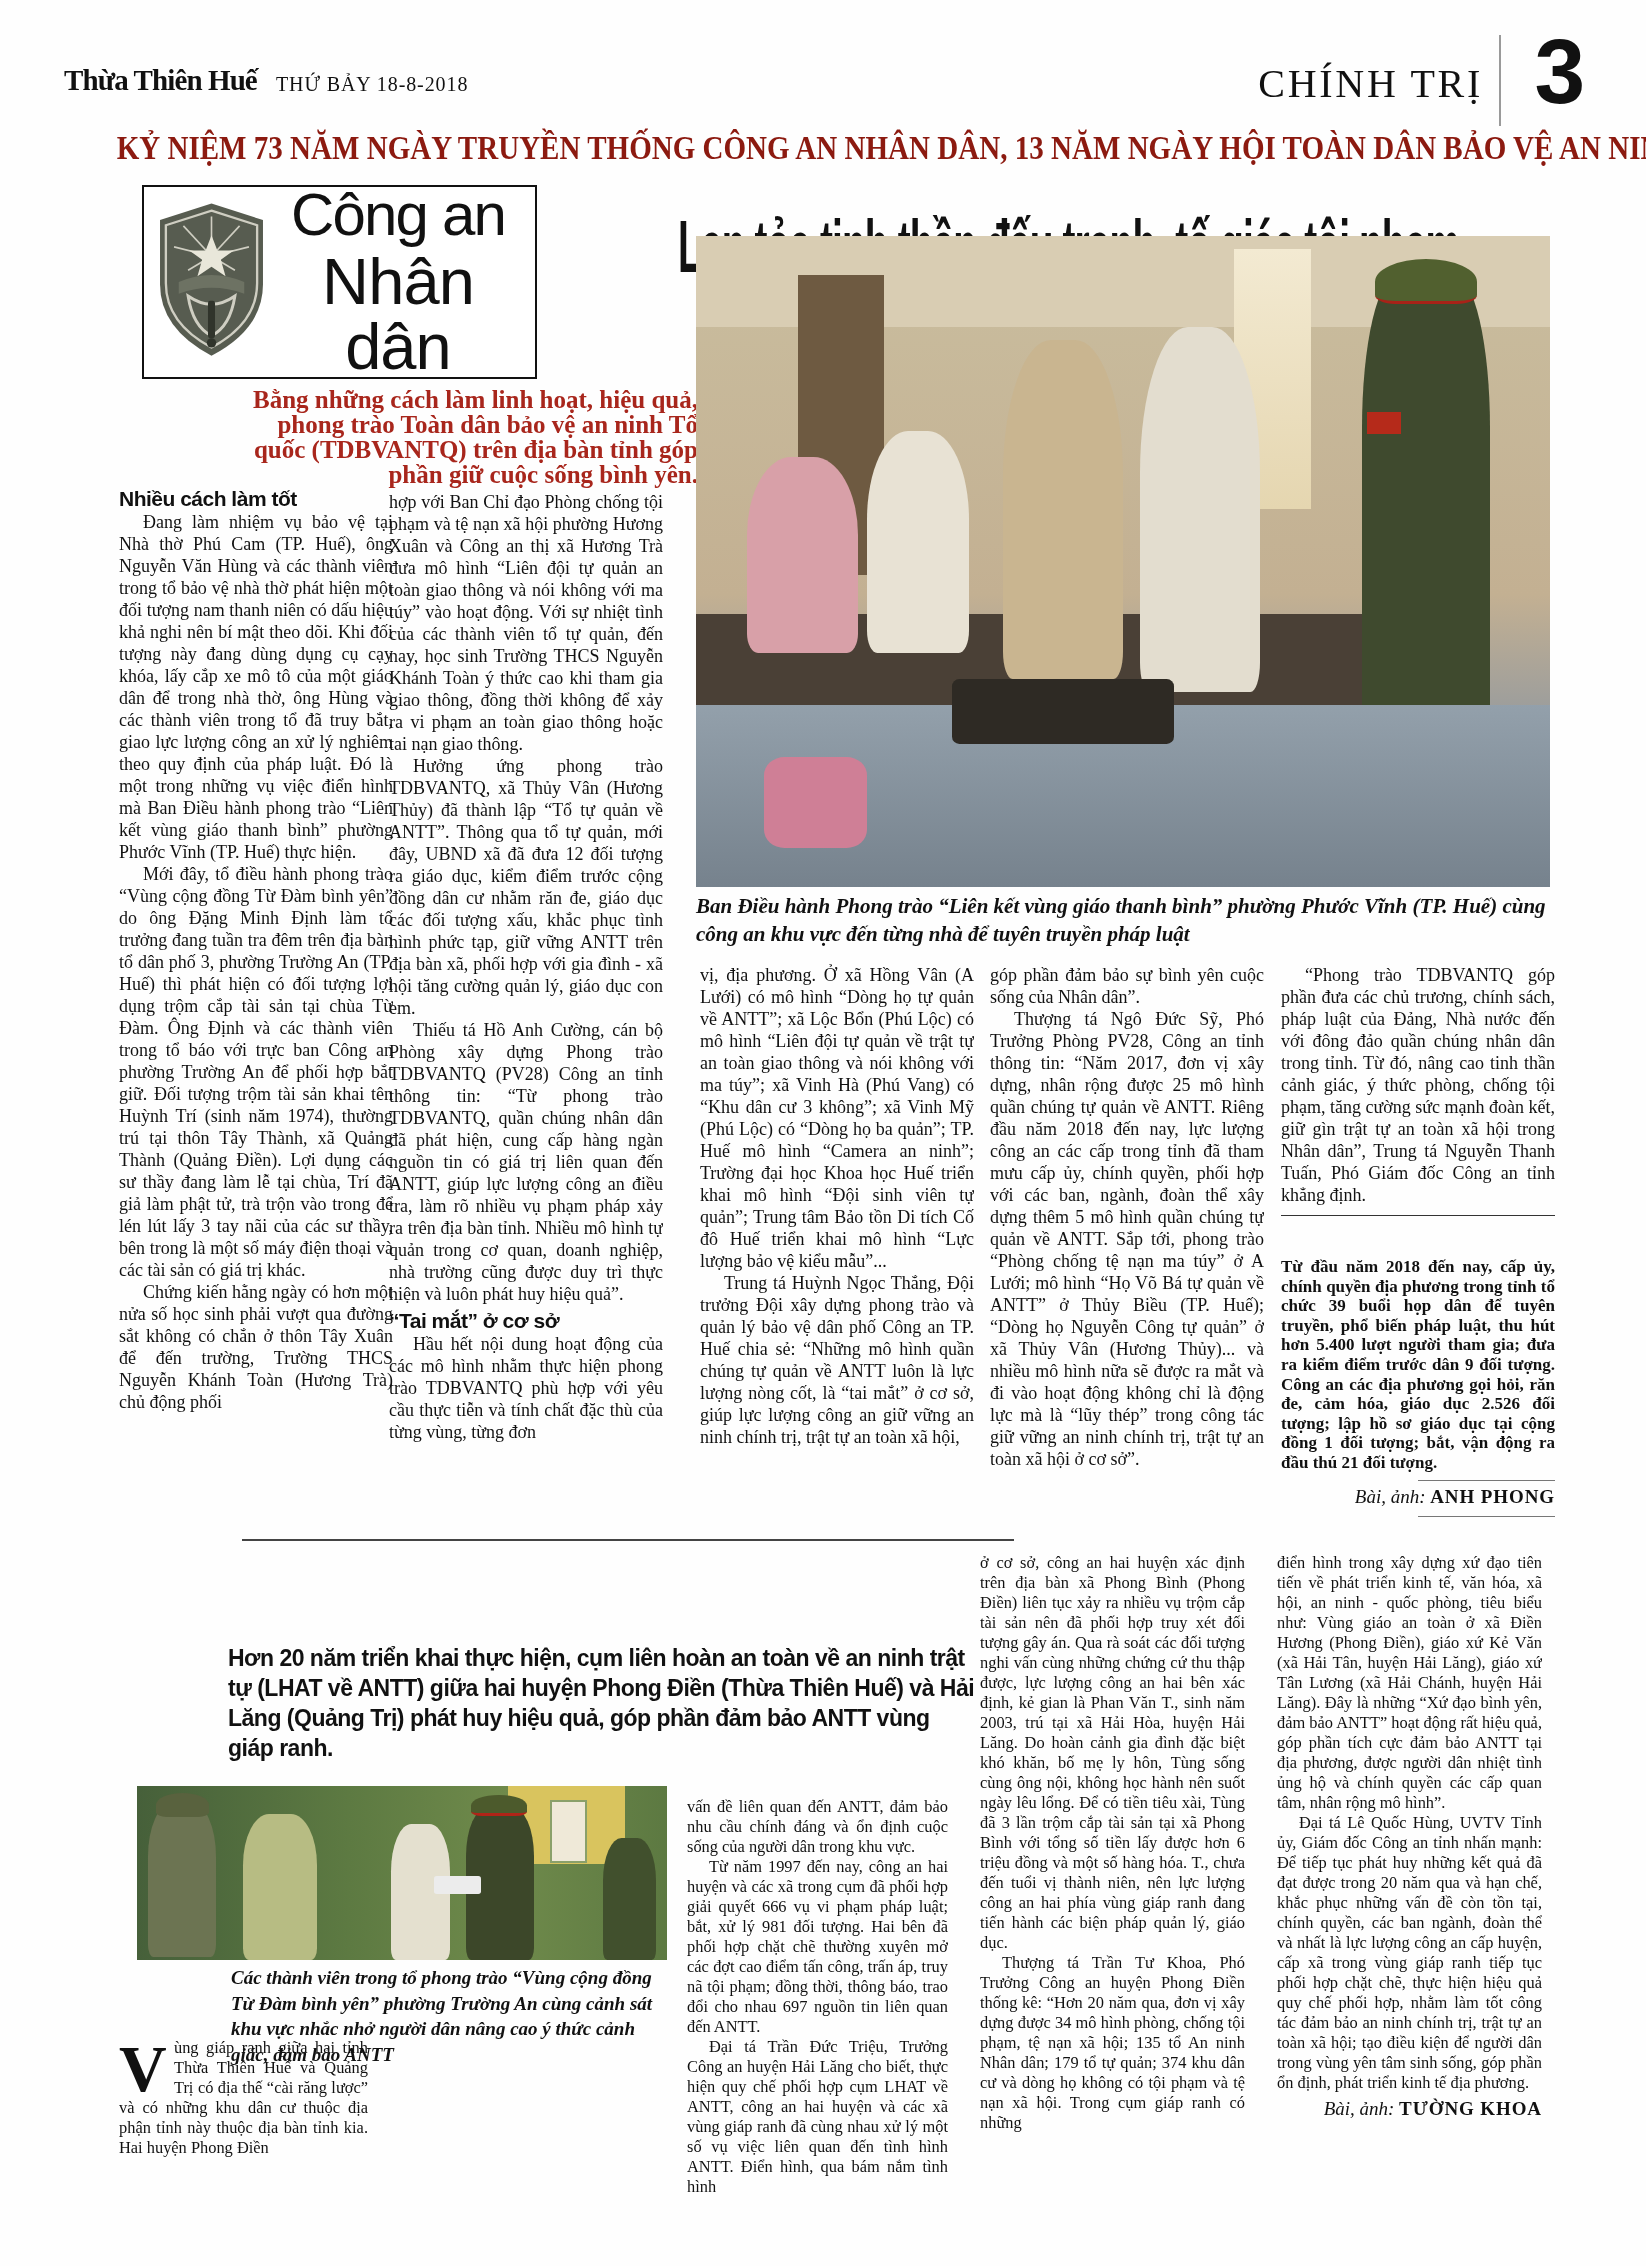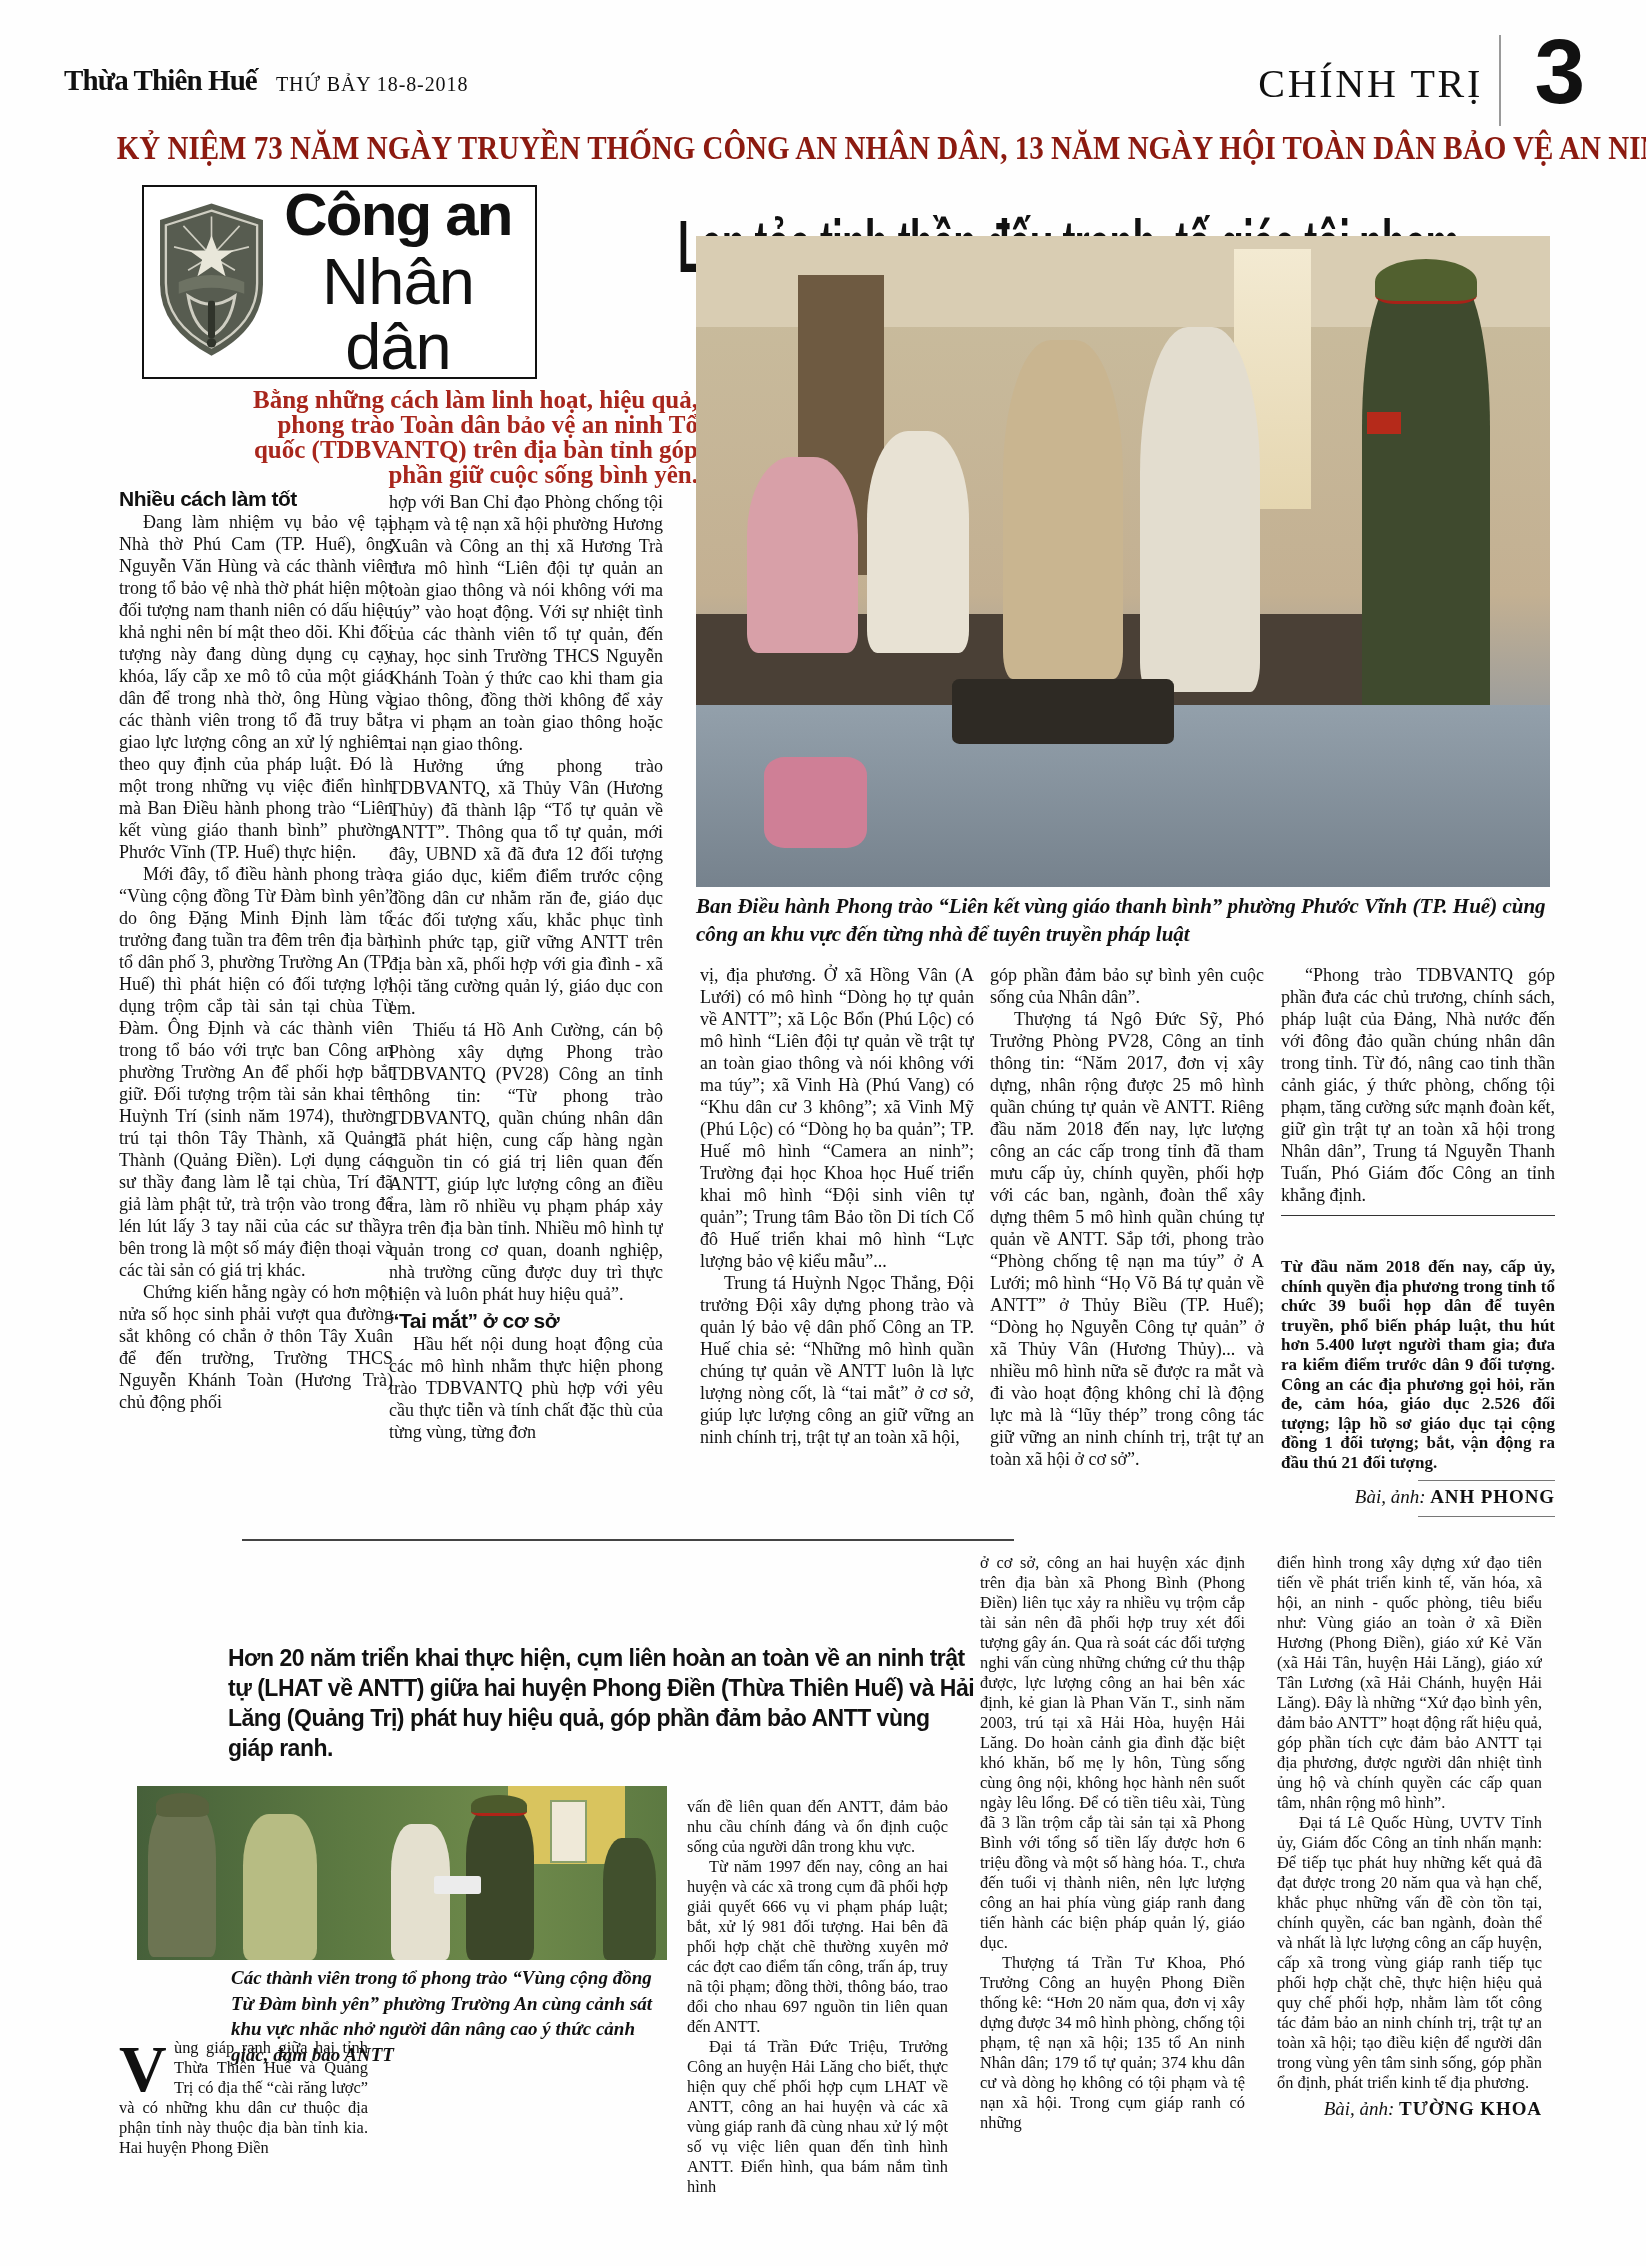--- a/index.html
+++ b/index.html
@@ -20,21 +20,21 @@
 
   
   #banner { left:0; top:130px; width:1647px; text-align:center; }
   #banner span{ display:inline-block; transform:scaleX(.88); transform-origin:center;
     font-family:"Liberation Serif",serif; font-weight:bold; font-size:33px; white-space:nowrap; }
 
   
   #logo-box { left:142px; top:185px; width:395px; height:194px; border:2.7px solid #111; background:#fff; display:flex; align-items:center; padding:5.5px 9.1px; }
   #emblem { width:117px; height:166px; flex:0 0 auto; }
   #logo-text { flex:1; text-align:center; font-family:"Liberation Sans",sans-serif; line-height:1; }
-  #logo-title { font-size:60px; font-weight:bold; letter-spacing:-1.8px; }
+  #logo-title { font-size:60px; font-weight:normal; letter-spacing:-1.8px; }
   #logo-subtitle { font-size:65px; margin-top:3.7px; letter-spacing:-0.9px; }
 
   
   #a1-headline { left:678px; top:203px; width:886px; }
   #a1-headline span{ display:inline-block; white-space:nowrap; transform:scaleX(.52); transform-origin:left top;
      font-family:"Liberation Sans",sans-serif; font-weight:bold; font-size:75px; letter-spacing:-1.8px; }
   #a1-intro { left:248px; top:387px; width:450px; font-weight:bold; font-size:25px; line-height:25px; text-align:right; }
 
   .bodycol { font-size:18px; line-height:22px; text-align:justify; overflow:hidden; }
   .bodycol p { text-indent:24px; }

